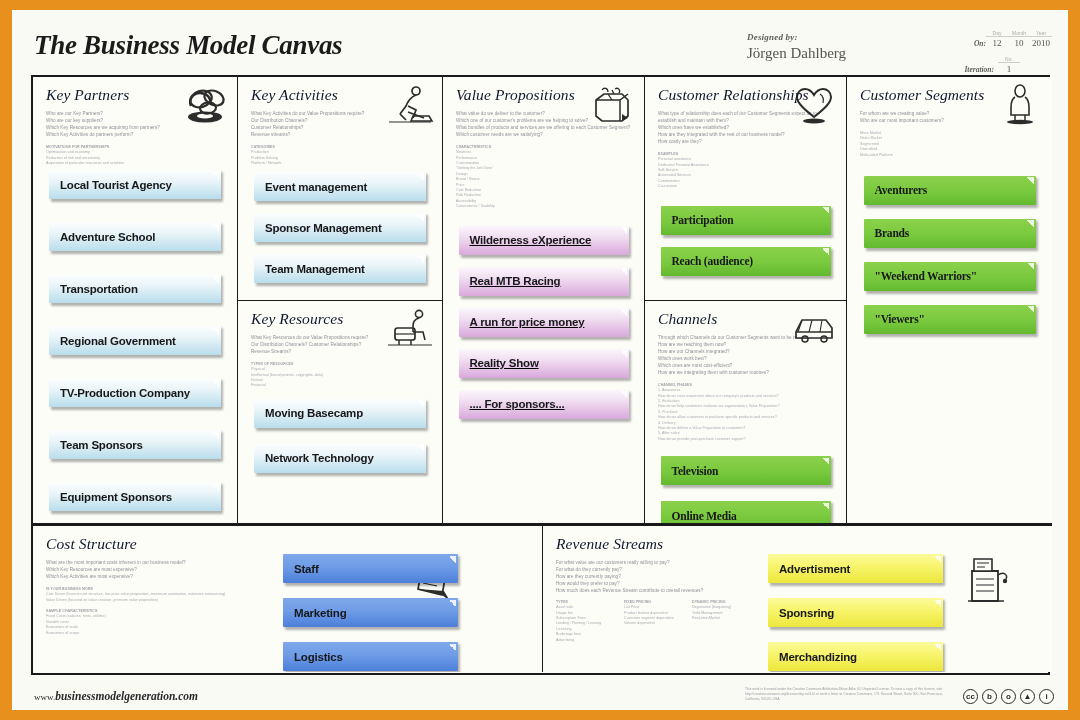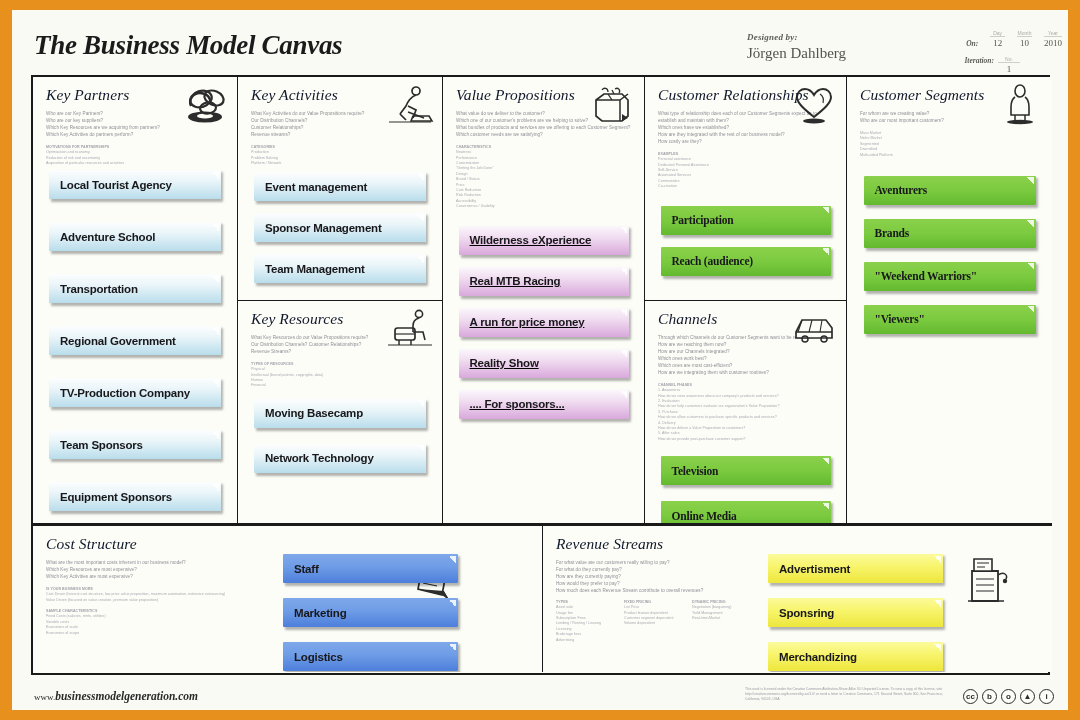--- a/index.html
+++ b/index.html
@@ -41,36 +41,36 @@
     color: #5d5d57; letter-spacing: .2px;
   }
   .meta-value {
     font-size: 15px; color: #55554f; margin-top: 3px;
     font-family: "Liberation Serif", serif;
   }
   #designed-for  { left: 375px; top: 22px; }
   #designed-by   { left: 735px; top: 22px; }
 
   .date-block { position: absolute; left: 950px; top: 20px; width: 100px; }
-  .date-row { display: flex; align-items: flex-end; gap: 12px; }
+  .date-row { display: flex; align-items: flex-end; gap: 0; }
   .date-key {
     font-family: "Liberation Serif", serif;
     font-size: 7.5px; font-style: italic; font-weight: bold;
     color: #5d5d57; width: 24px; text-align: right;
   }
   .date-cell { width: 22px; text-align: center; }
   .date-cell .tick {
     font-size: 5px; color: #adada6; display: block;
     border-bottom: .5px solid #cfcfc8; line-height: 6px;
   }
   .date-cell .num {
     font-family: "Liberation Serif", serif;
     font-size: 9px; color: #55554f; display: block; margin-top: 1px;
   }
-  .iter-row { display: flex; align-items: flex-start; gap: 4px; margin-top: 8px; }
+  .iter-row { display: flex; align-items: flex-end; gap: 4px; margin-top: 8px; }
   .iter-key {
     font-family: "Liberation Serif", serif;
     font-size: 7.5px; font-style: italic; font-weight: bold;
     color: #5d5d57; width: 32px; text-align: right;
   }
   .iter-cell { width: 22px; text-align: center; }
   .iter-cell .tick {
     font-size: 5px; color: #adada6; display: block;
     border-bottom: .5px solid #cfcfc8; line-height: 6px;
   }

